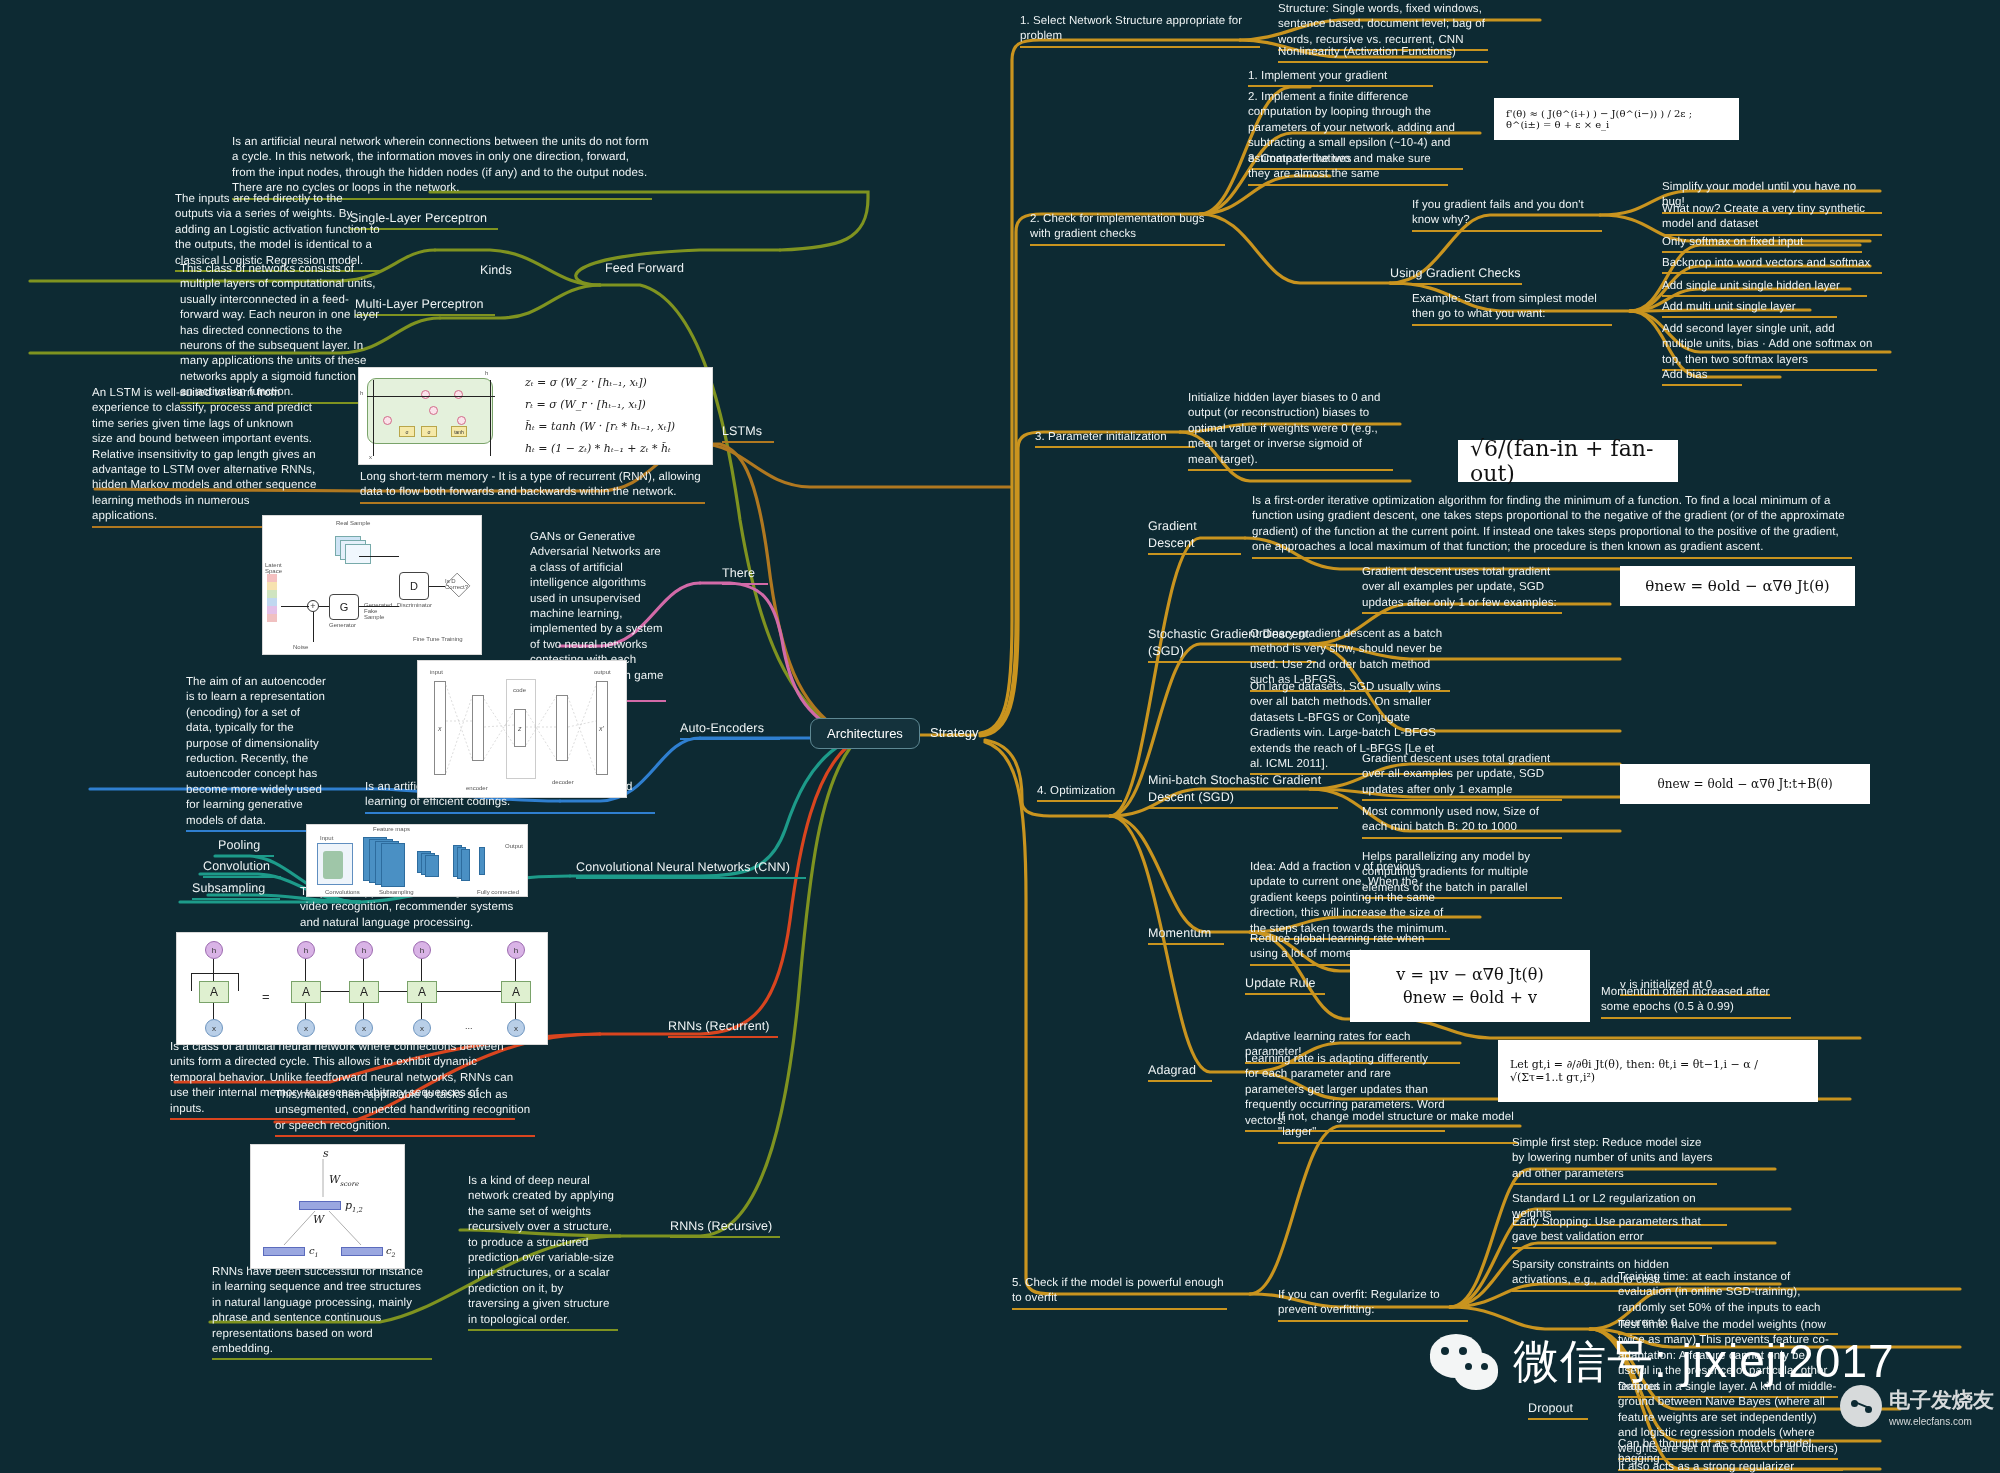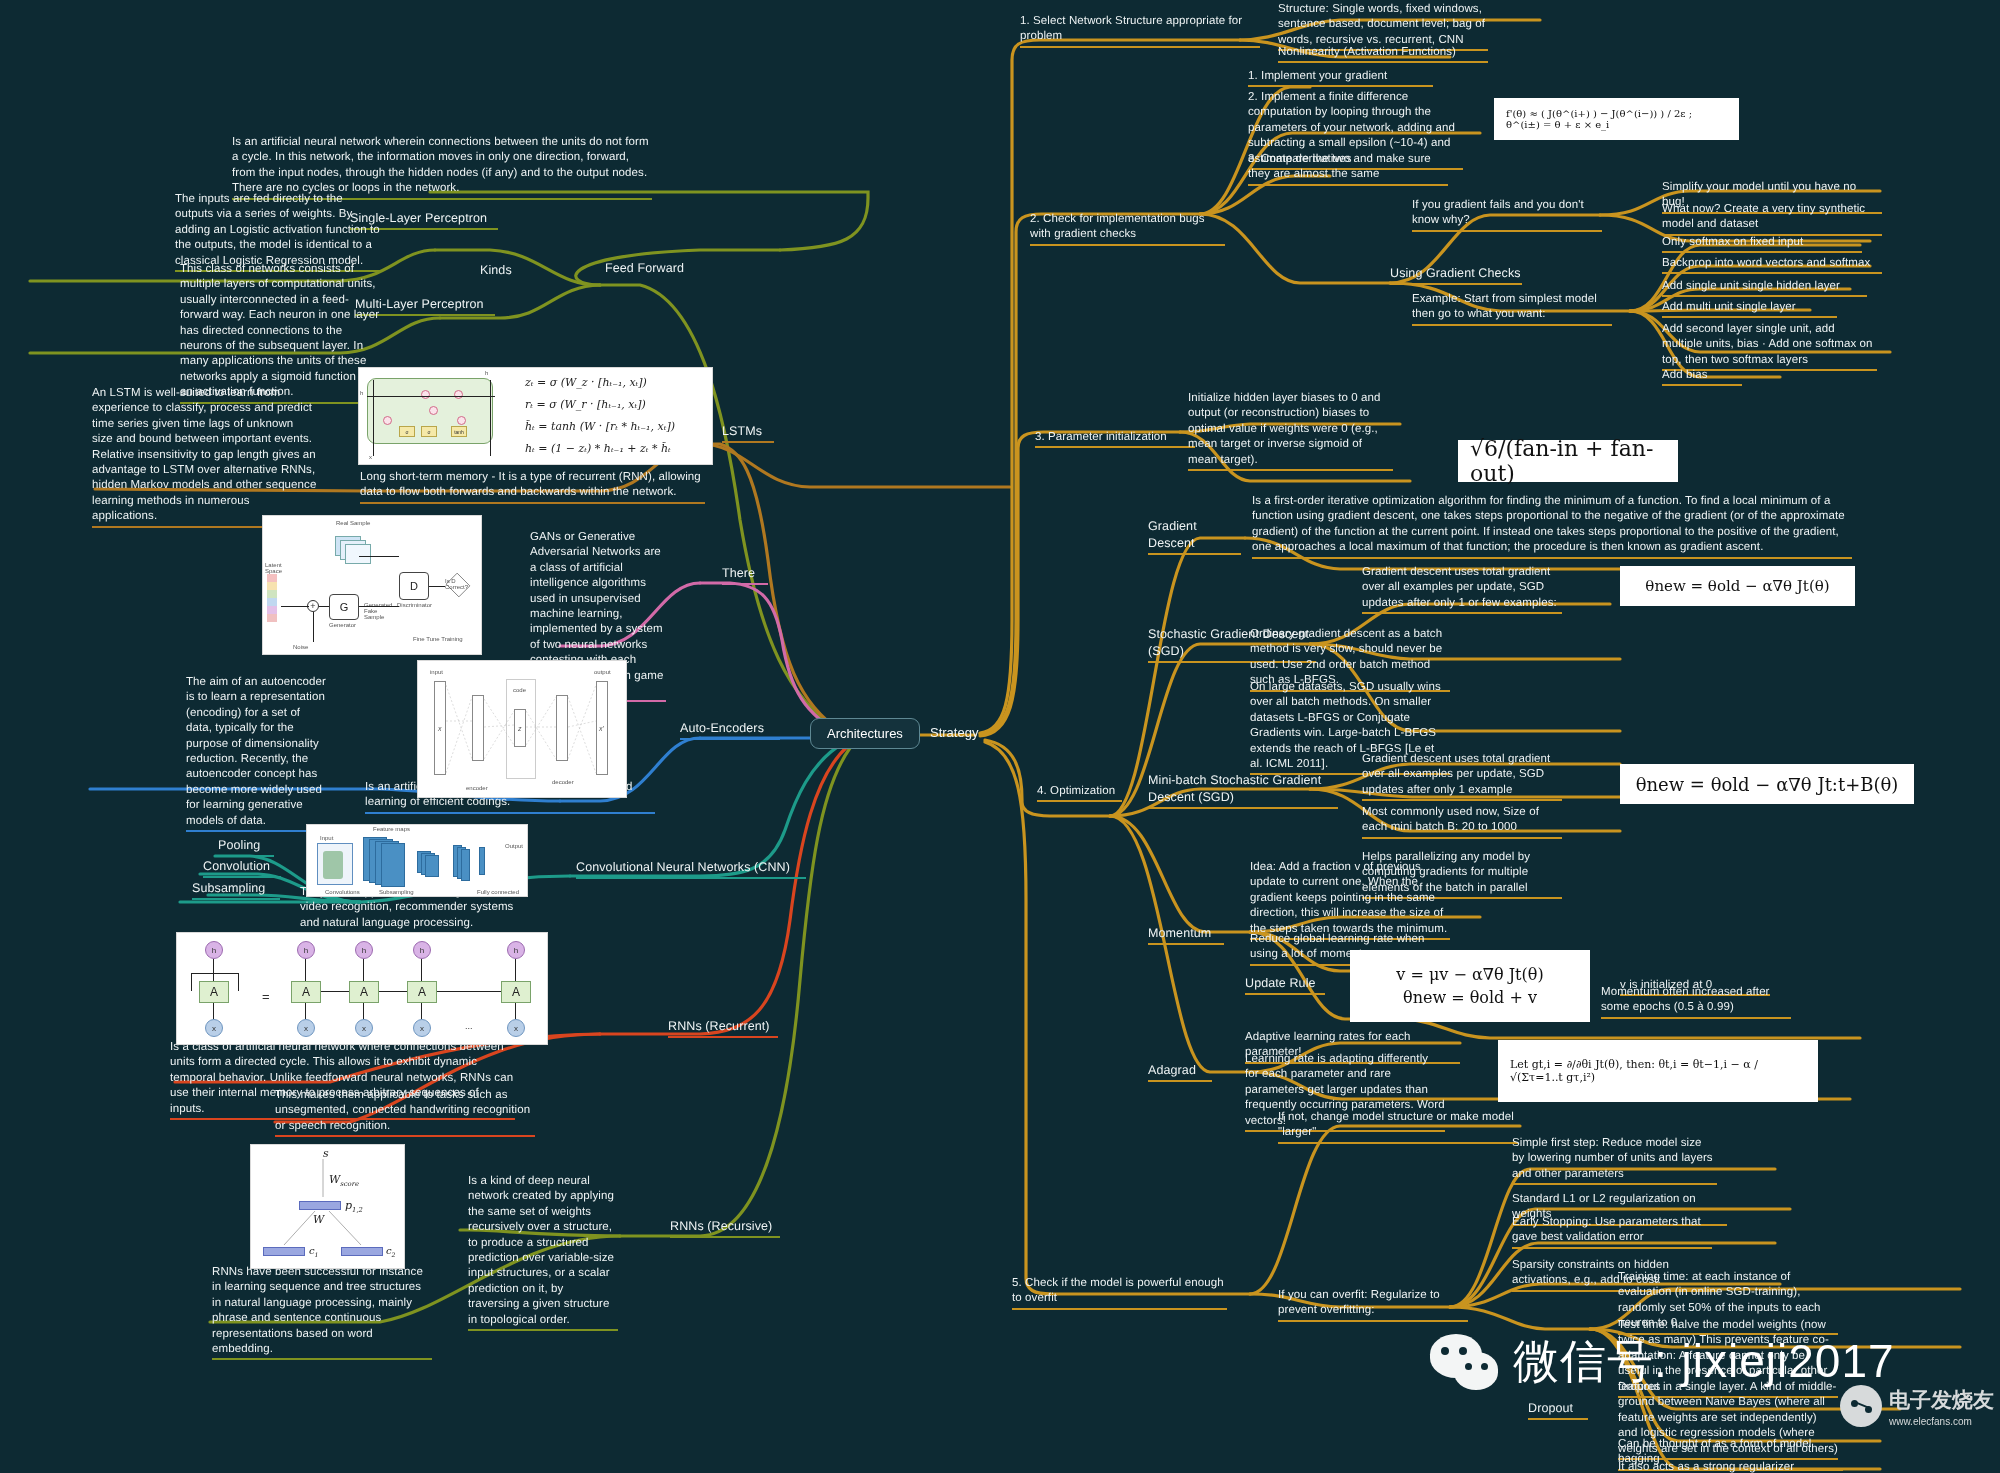--- a/index.html
+++ b/index.html
@@ -290,21 +290,21 @@
 <div class="node u" style="--c:#c9941f; left:1362px; top:565px; width:200px;"><span>Gradient descent uses total gradient over all examples per update, SGD updates after only 1 or few examples:</span></div>
 <div class="formula" style="left:1620px; top:566px; width:235px; height:40px; font-size:15px;">
       <span>θnew = θold − α∇θ Jt(θ)</span>
     </div>
 <div class="node u" style="--c:#c9941f; left:1250px; top:615px; width:200px;margin-top:12px;"><span>Ordinary gradient descent as a batch method is very slow, should never be used. Use 2nd order batch method such as L-BFGS.</span></div>
 <div class="node u" style="--c:#c9941f; left:1250px; top:680px; width:200px;"><span>On large datasets, SGD usually wins over all batch methods. On smaller datasets L-BFGS or Conjugate Gradients win. Large-batch L-BFGS extends the reach of L-BFGS [Le et al. ICML 2011].</span></div>
 
 <div class="node lbl u" style="--c:#c9941f; left:1148px; top:772px; width:190px;"><span>Mini-batch Stochastic Gradient Descent (SGD)</span></div>
 <div class="node u" style="--c:#c9941f; left:1362px; top:752px; width:200px;"><span>Gradient descent uses total gradient over all examples per update, SGD updates after only 1 example</span></div>
 <div class="node u" style="--c:#c9941f; left:1362px; top:805px; width:200px;"><span>Most commonly used now, Size of each mini batch B: 20 to 1000</span></div>
-<div class="formula" style="left:1620px; top:764px; width:294px; height:40px; font-size:18px;">
+<div class="formula" style="left:1620px; top:764px; width:250px; height:40px; font-size:12px;">
       <span>θnew = θold − α∇θ Jt:t+B(θ)</span>
     </div>
 <div class="node u" style="--c:#c9941f; left:1362px; top:850px; width:200px;"><span>Helps parallelizing any model by computing gradients for multiple elements of the batch in parallel</span></div>
 
 <div class="node lbl u" style="--c:#c9941f; left:1148px; top:925px; width:76px;"><span>Momentum</span></div>
 <div class="node u" style="--c:#c9941f; left:1250px; top:860px; width:200px;"><span>Idea: Add a fraction v of previous update to current one. When the gradient keeps pointing in the same direction, this will increase the size of the steps taken towards the minimum.</span></div>
 <div class="node u" style="--c:#c9941f; left:1250px; top:932px; width:200px;"><span>Reduce global learning rate when using a lot of momentum</span></div>
 <div class="node lbl u" style="--c:#c9941f; left:1245px; top:975px; width:80px;"><span>Update Rule</span></div>
 <div class="formula" style="left:1350px; top:950px; width:240px; height:72px; flex-direction:column; gap:4px; font-size:16px;">
   <span>v = μv − α∇θ Jt(θ)</span>

